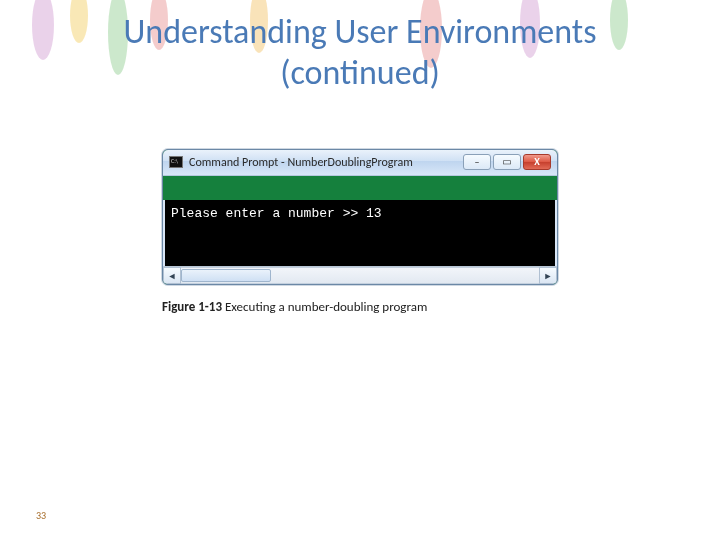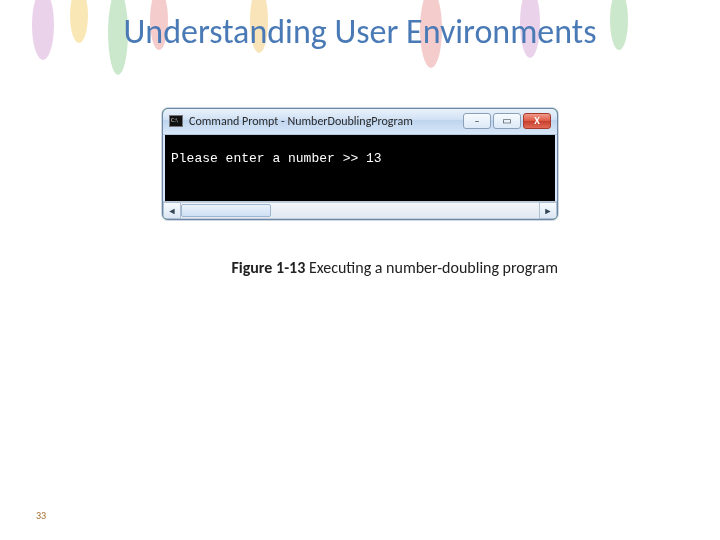--- a/index.html
+++ b/index.html
@@ -83,25 +83,26 @@
     border-color: #a63a2c;
     color: #fff;
   }
   .win-btn .glyph { font-size: 10px; line-height: 1; color: #2b2b2b; }
   .win-btn.close .glyph { color: #fff; font-weight: bold; }
   .console {
     background: #000;
     color: #fff;
     font-family: "Courier New", monospace;
     font-size: 13px;
-    padding: 16px 6px 2px 6px;
+    padding: 6px 6px 2px 6px;
     min-height: 66px;
     border: 2px solid #d9e6f7;
     border-top: none;
     border-bottom: none;
+    margin-top: 24px;
   }
   .console .line { white-space: pre; }
   .console .sep { height: 10px; }
   .hscroll {
     height: 18px;
     background: linear-gradient(#f3f6fa, #e1e8f1);
     border-top: 1px solid #b9c7d6;
     display: flex;
     align-items: stretch;
   }
@@ -113,23 +114,23 @@
     font-size: 9px; color: #334455;
   }
   .hscroll .track { flex: 1; position: relative; border: 1px solid #c4d0de; border-left: none; border-right: none; }
   .hscroll .thumb {
     position: absolute; left: 0; top: 1px; bottom: 1px; width: 90px;
     background: linear-gradient(#eaf2fb, #cfe0f4);
     border: 1px solid #9fb5cd;
     border-radius: 2px;
   }
   .caption {
-    text-align: right;
-    margin-top: 36px;
-    font-size: 16px;
+    text-align: left;
+    margin-top: 12px;
+    font-size: 13px;
     color: #222;
     line-height: 1.5;
   }
   .caption .fig-label { font-weight: 700; }
   .footer {
     position: absolute;
     bottom: 18px;
     left: 36px;
     right: 36px;
     display: flex;
@@ -149,20 +150,21 @@
   <div class="drip" style="left:108px; top:-10px; width:20px; height:85px; background:#6fbf6f;"></div>
   <div class="drip" style="left:150px; top:-10px; width:18px; height:60px; background:#e07070;"></div>
   <div class="drip" style="left:250px; top:-12px; width:18px; height:65px; background:#f0b038;"></div>
   <div class="drip" style="left:420px; top:-10px; width:22px; height:78px; background:#e07070;"></div>
   <div class="drip" style="left:520px; top:-12px; width:20px; height:70px; background:#c681c6;"></div>
   <div class="drip" style="left:610px; top:-10px; width:18px; height:60px; background:#6fbf6f;"></div>
 </div>
 
 <h1 class="slide-title">
   <span>Understanding User Environments</span><br>
+  <span>(continued)</span>
 </h1>
 
 <div class="figure-area">
   <div class="window">
     <div class="titlebar">
       <div class="sys-icon"></div>
       <div class="title-text">Command Prompt - NumberDoublingProgram</div>
       <div class="win-btns">
         <div class="win-btn">
           <span class="glyph">–</span>

